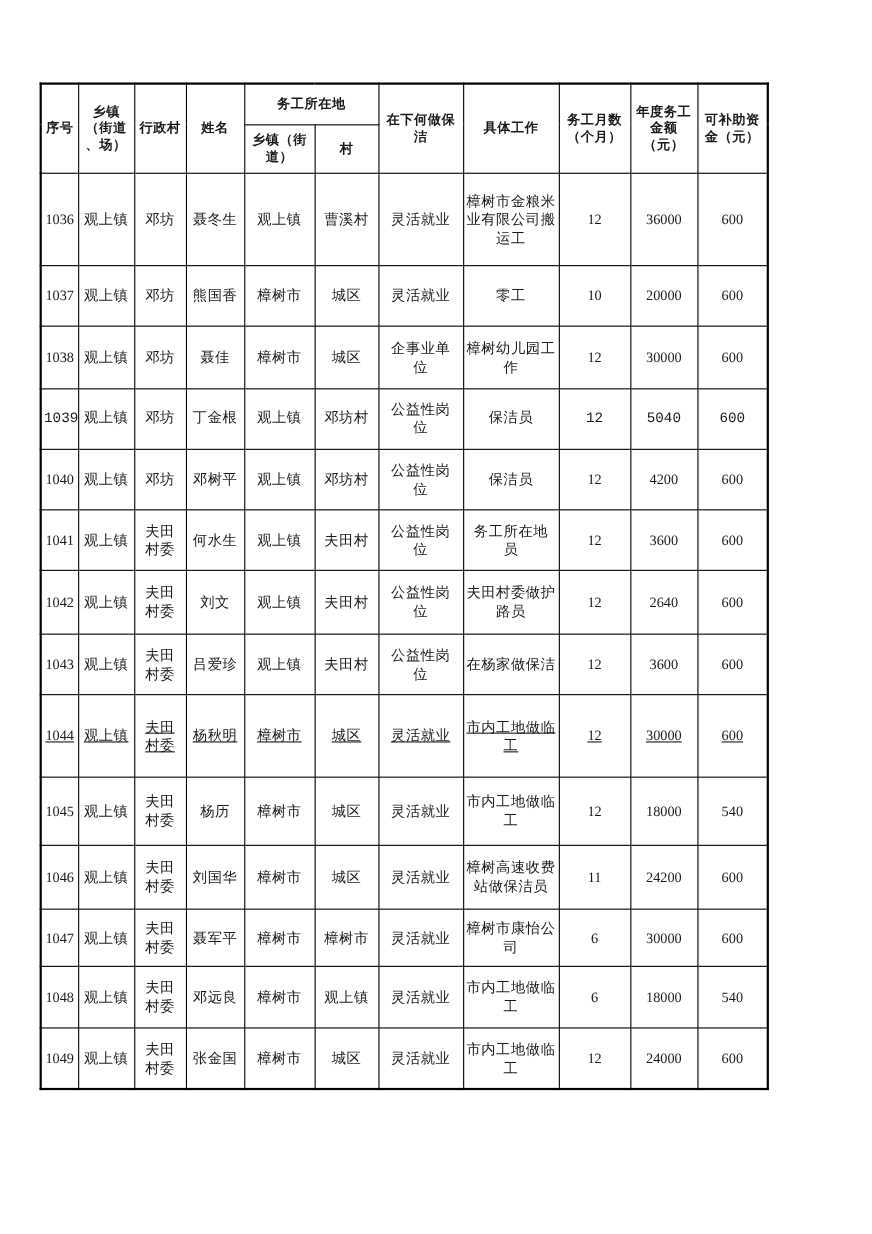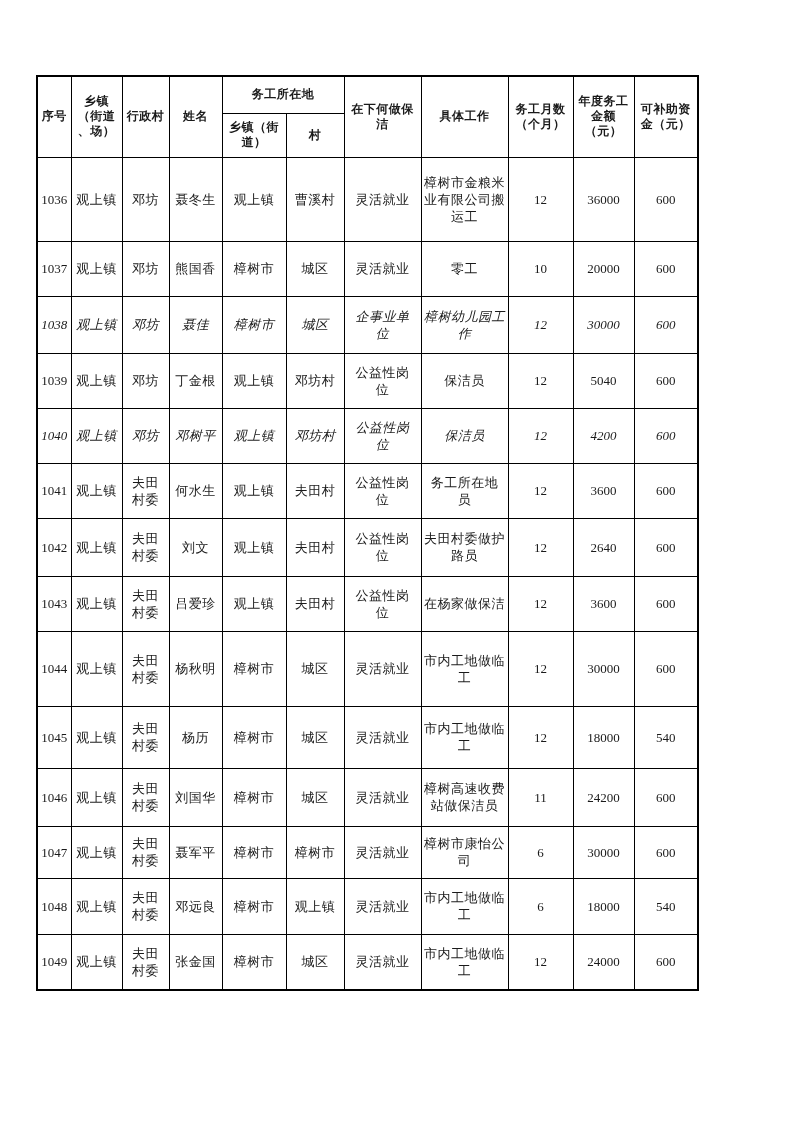--- a/index.html
+++ b/index.html
@@ -114,50 +114,50 @@
           <td>邓坊</td>
           <td>熊国香</td>
           <td>樟树市</td>
           <td>城区</td>
           <td>灵活就业</td>
           <td>零工</td>
           <td class="num">10</td>
           <td class="num">20000</td>
           <td class="num">600</td>
         </tr>
-        <tr style="height: 57px; font-style: italic;">
+        <tr style="height: 57px;">
           <td class="num">1038</td>
           <td>观上镇</td>
           <td>邓坊</td>
           <td>聂佳</td>
           <td>樟树市</td>
           <td>城区</td>
           <td>企事业单
 位</td>
           <td>樟树幼儿园工
 作</td>
           <td class="num">12</td>
           <td class="num">30000</td>
           <td class="num">600</td>
         </tr>
+        <tr style="height: 55px; font-family: Liberation Mono, monospace;">
+          <td class="num">1039</td>
+          <td>观上镇</td>
+          <td>邓坊</td>
+          <td>丁金根</td>
+          <td>观上镇</td>
+          <td>邓坊村</td>
+          <td>公益性岗
+位</td>
+          <td>保洁员</td>
+          <td class="num">12</td>
+          <td class="num">5040</td>
+          <td class="num">600</td>
+        </tr>
         <tr style="height: 55px;">
-          <td class="num">1039</td>
-          <td>观上镇</td>
-          <td>邓坊</td>
-          <td>丁金根</td>
-          <td>观上镇</td>
-          <td>邓坊村</td>
-          <td>公益性岗
-位</td>
-          <td>保洁员</td>
-          <td class="num">12</td>
-          <td class="num">5040</td>
-          <td class="num">600</td>
-        </tr>
-        <tr style="height: 55px; font-style: italic;">
           <td class="num">1040</td>
           <td>观上镇</td>
           <td>邓坊</td>
           <td>邓树平</td>
           <td>观上镇</td>
           <td>邓坊村</td>
           <td>公益性岗
 位</td>
           <td>保洁员</td>
           <td class="num">12</td>
@@ -204,21 +204,21 @@
           <td>吕爱珍</td>
           <td>观上镇</td>
           <td>夫田村</td>
           <td>公益性岗
 位</td>
           <td>在杨家做保洁</td>
           <td class="num">12</td>
           <td class="num">3600</td>
           <td class="num">600</td>
         </tr>
-        <tr style="height: 75px;">
+        <tr style="height: 75px; text-decoration: underline;">
           <td class="num">1044</td>
           <td>观上镇</td>
           <td>夫田
 村委</td>
           <td>杨秋明</td>
           <td>樟树市</td>
           <td>城区</td>
           <td>灵活就业</td>
           <td>市内工地做临
 工</td>

